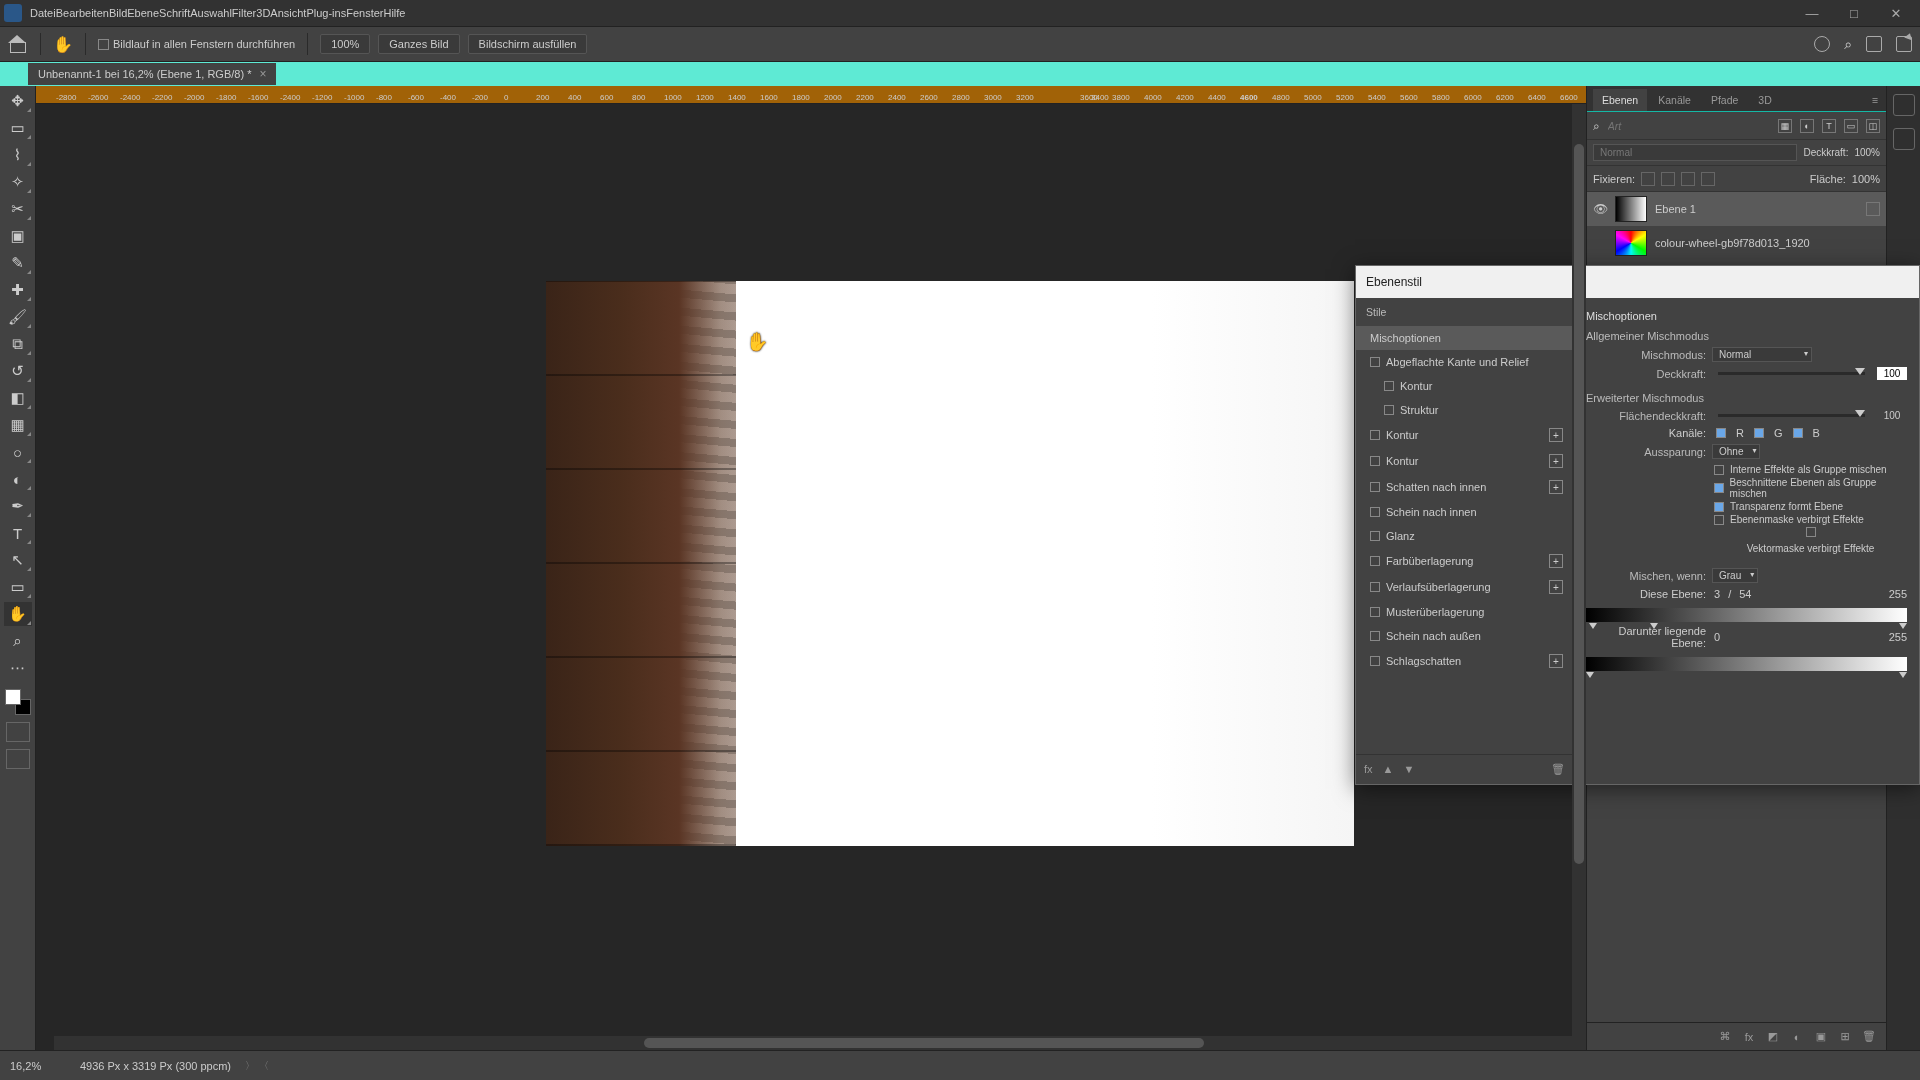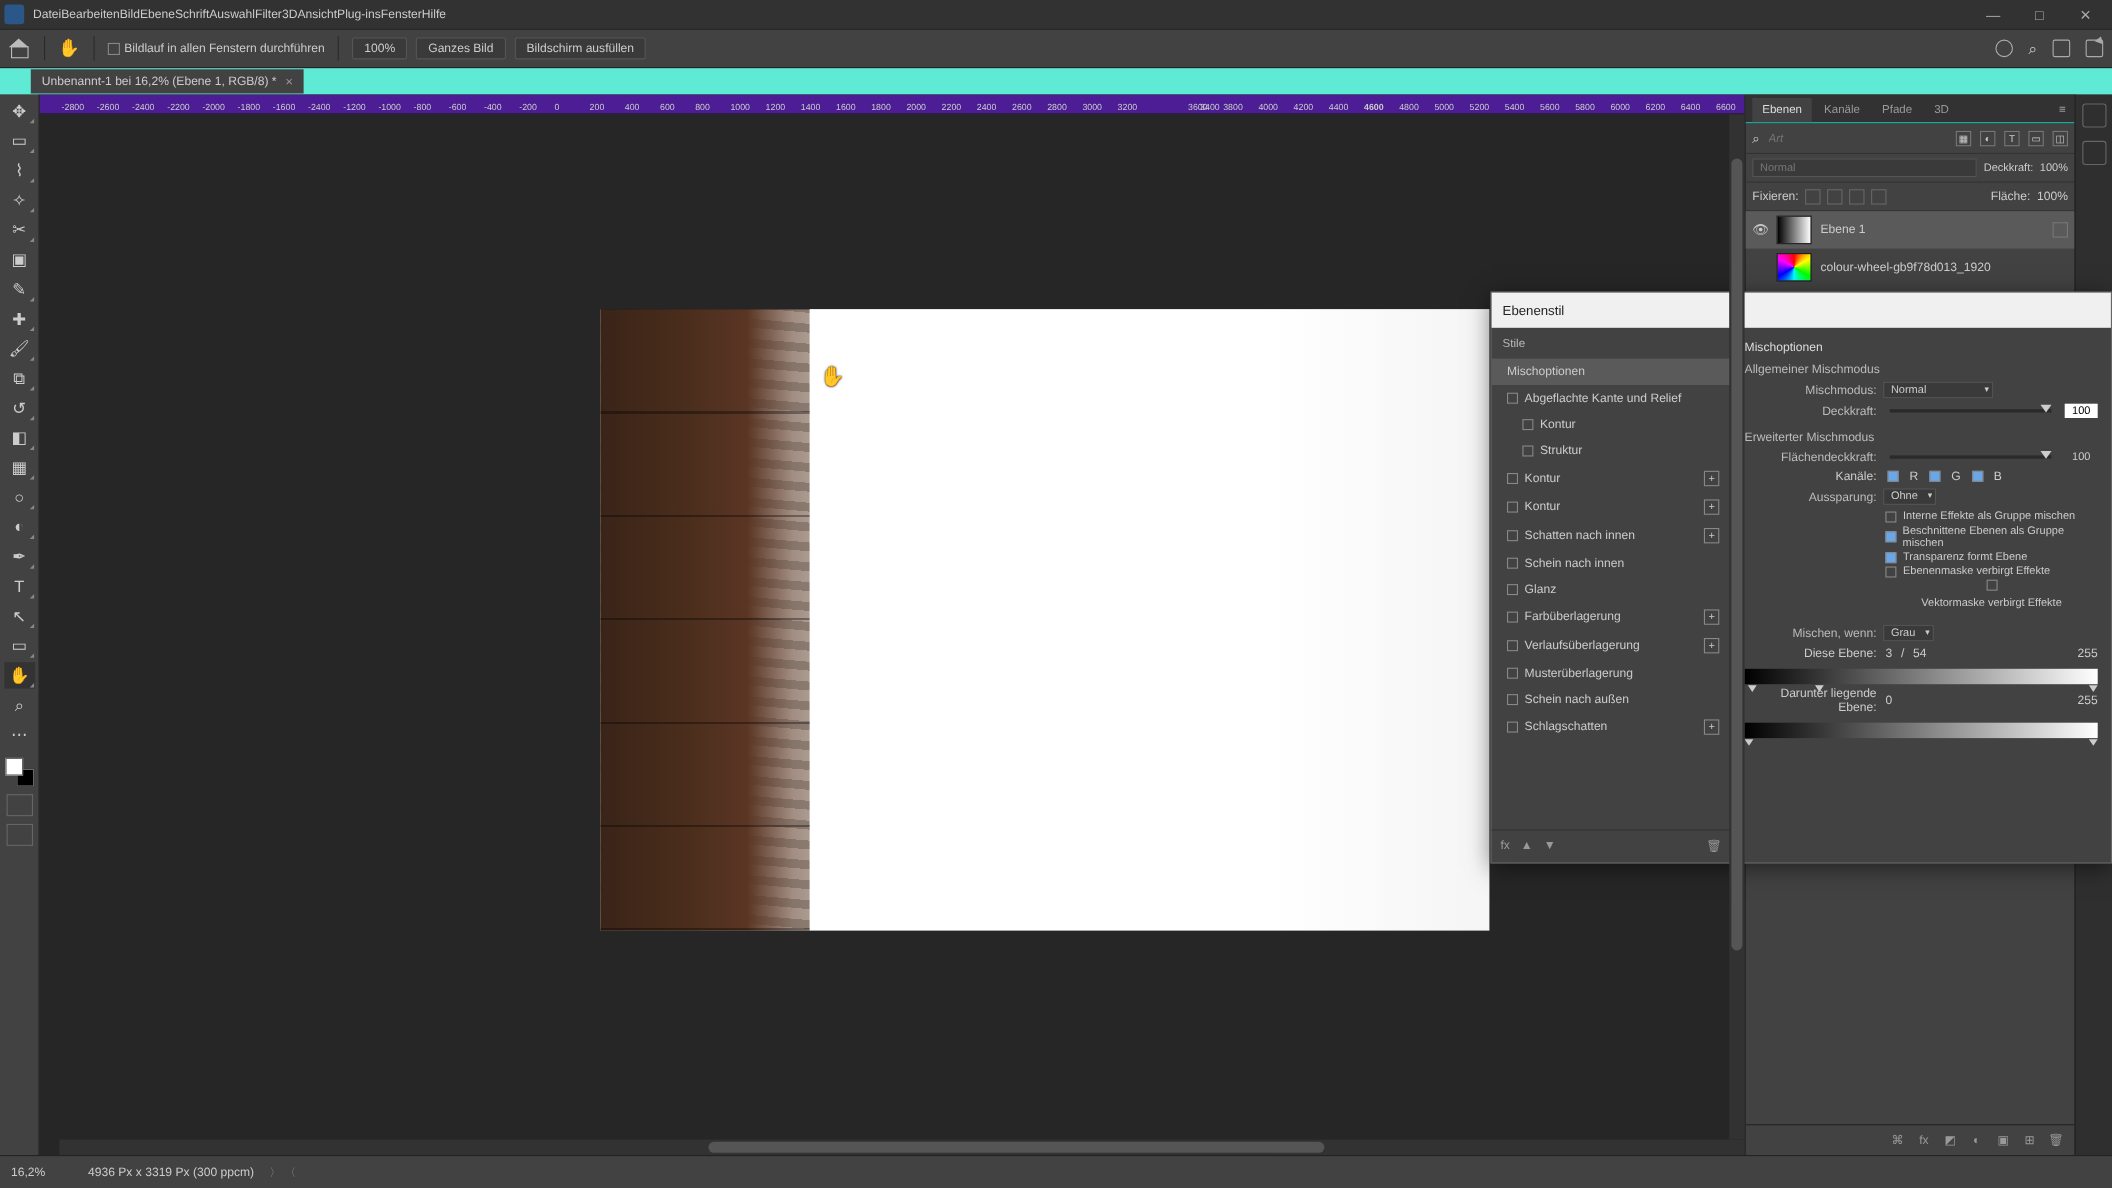--- a/index.html
+++ b/index.html
@@ -33,21 +33,21 @@
 .toolcol{width:36px;background:#424242;border-right:1px solid #222;display:flex;flex-direction:column;align-items:center;padding-top:3px;gap:3px}
 .tool{width:28px;height:24px;display:flex;align-items:center;justify-content:center;font-size:15px;color:#ccc;position:relative}
 .tool.sel{background:#333}
 .tool .tri{position:absolute;right:1px;bottom:1px;width:0;height:0;border-left:4px solid transparent;border-bottom:4px solid #888}
 .swatches{margin-top:6px;position:relative;width:26px;height:26px}
 .swatches .fg{position:absolute;width:16px;height:16px;background:#fff;border:1px solid #666;z-index:2}
 .swatches .bg{position:absolute;right:0;bottom:0;width:16px;height:16px;background:#000;border:1px solid #666}
 .toolcol .btool{width:24px;height:20px;border:1px solid #666;margin-top:4px}
 
 .canvaswrap{flex:1;background:#262626;position:relative;overflow:hidden}
-.hruler{position:absolute;top:0;left:0;right:0;height:18px;background:#4c1d95;border-bottom:1px solid #222;font-size:8px;color:#aaa;display:flex;align-items:flex-end;overflow:hidden}
+.hruler{position:absolute;top:0;left:0;right:0;height:18px;background:#a16207;border-bottom:1px solid #222;font-size:8px;color:#aaa;display:flex;align-items:flex-end;overflow:hidden}
 .hruler span{position:absolute;bottom:1px;font-size:8px}
 
 .canvas{position:absolute;left:510px;top:195px;width:808px;height:565px;background:linear-gradient(90deg,#fff 0%,#fff 75%,#f5f5f5 100%)}
 .canvas .wood{position:absolute;left:0;top:0;width:190px;height:100%;background:
  repeating-linear-gradient(0deg,rgba(0,0,0,.35) 0 2px,transparent 2px 94px),
  linear-gradient(90deg,#3a2418 0%,#4a2d1c 40%,#5a3524 70%,rgba(120,90,70,.2) 92%,rgba(255,255,255,0) 100%),
  repeating-linear-gradient(5deg,rgba(60,35,20,.6) 0 8px,rgba(90,55,35,.5) 8px 18px)}
 .canvas .cursor{position:absolute;left:200px;top:50px;font-size:18px;color:#eee;text-shadow:0 0 2px #000}
 
 .panelcol{width:300px;background:#424242;border-left:1px solid #222;display:flex;flex-direction:column}

